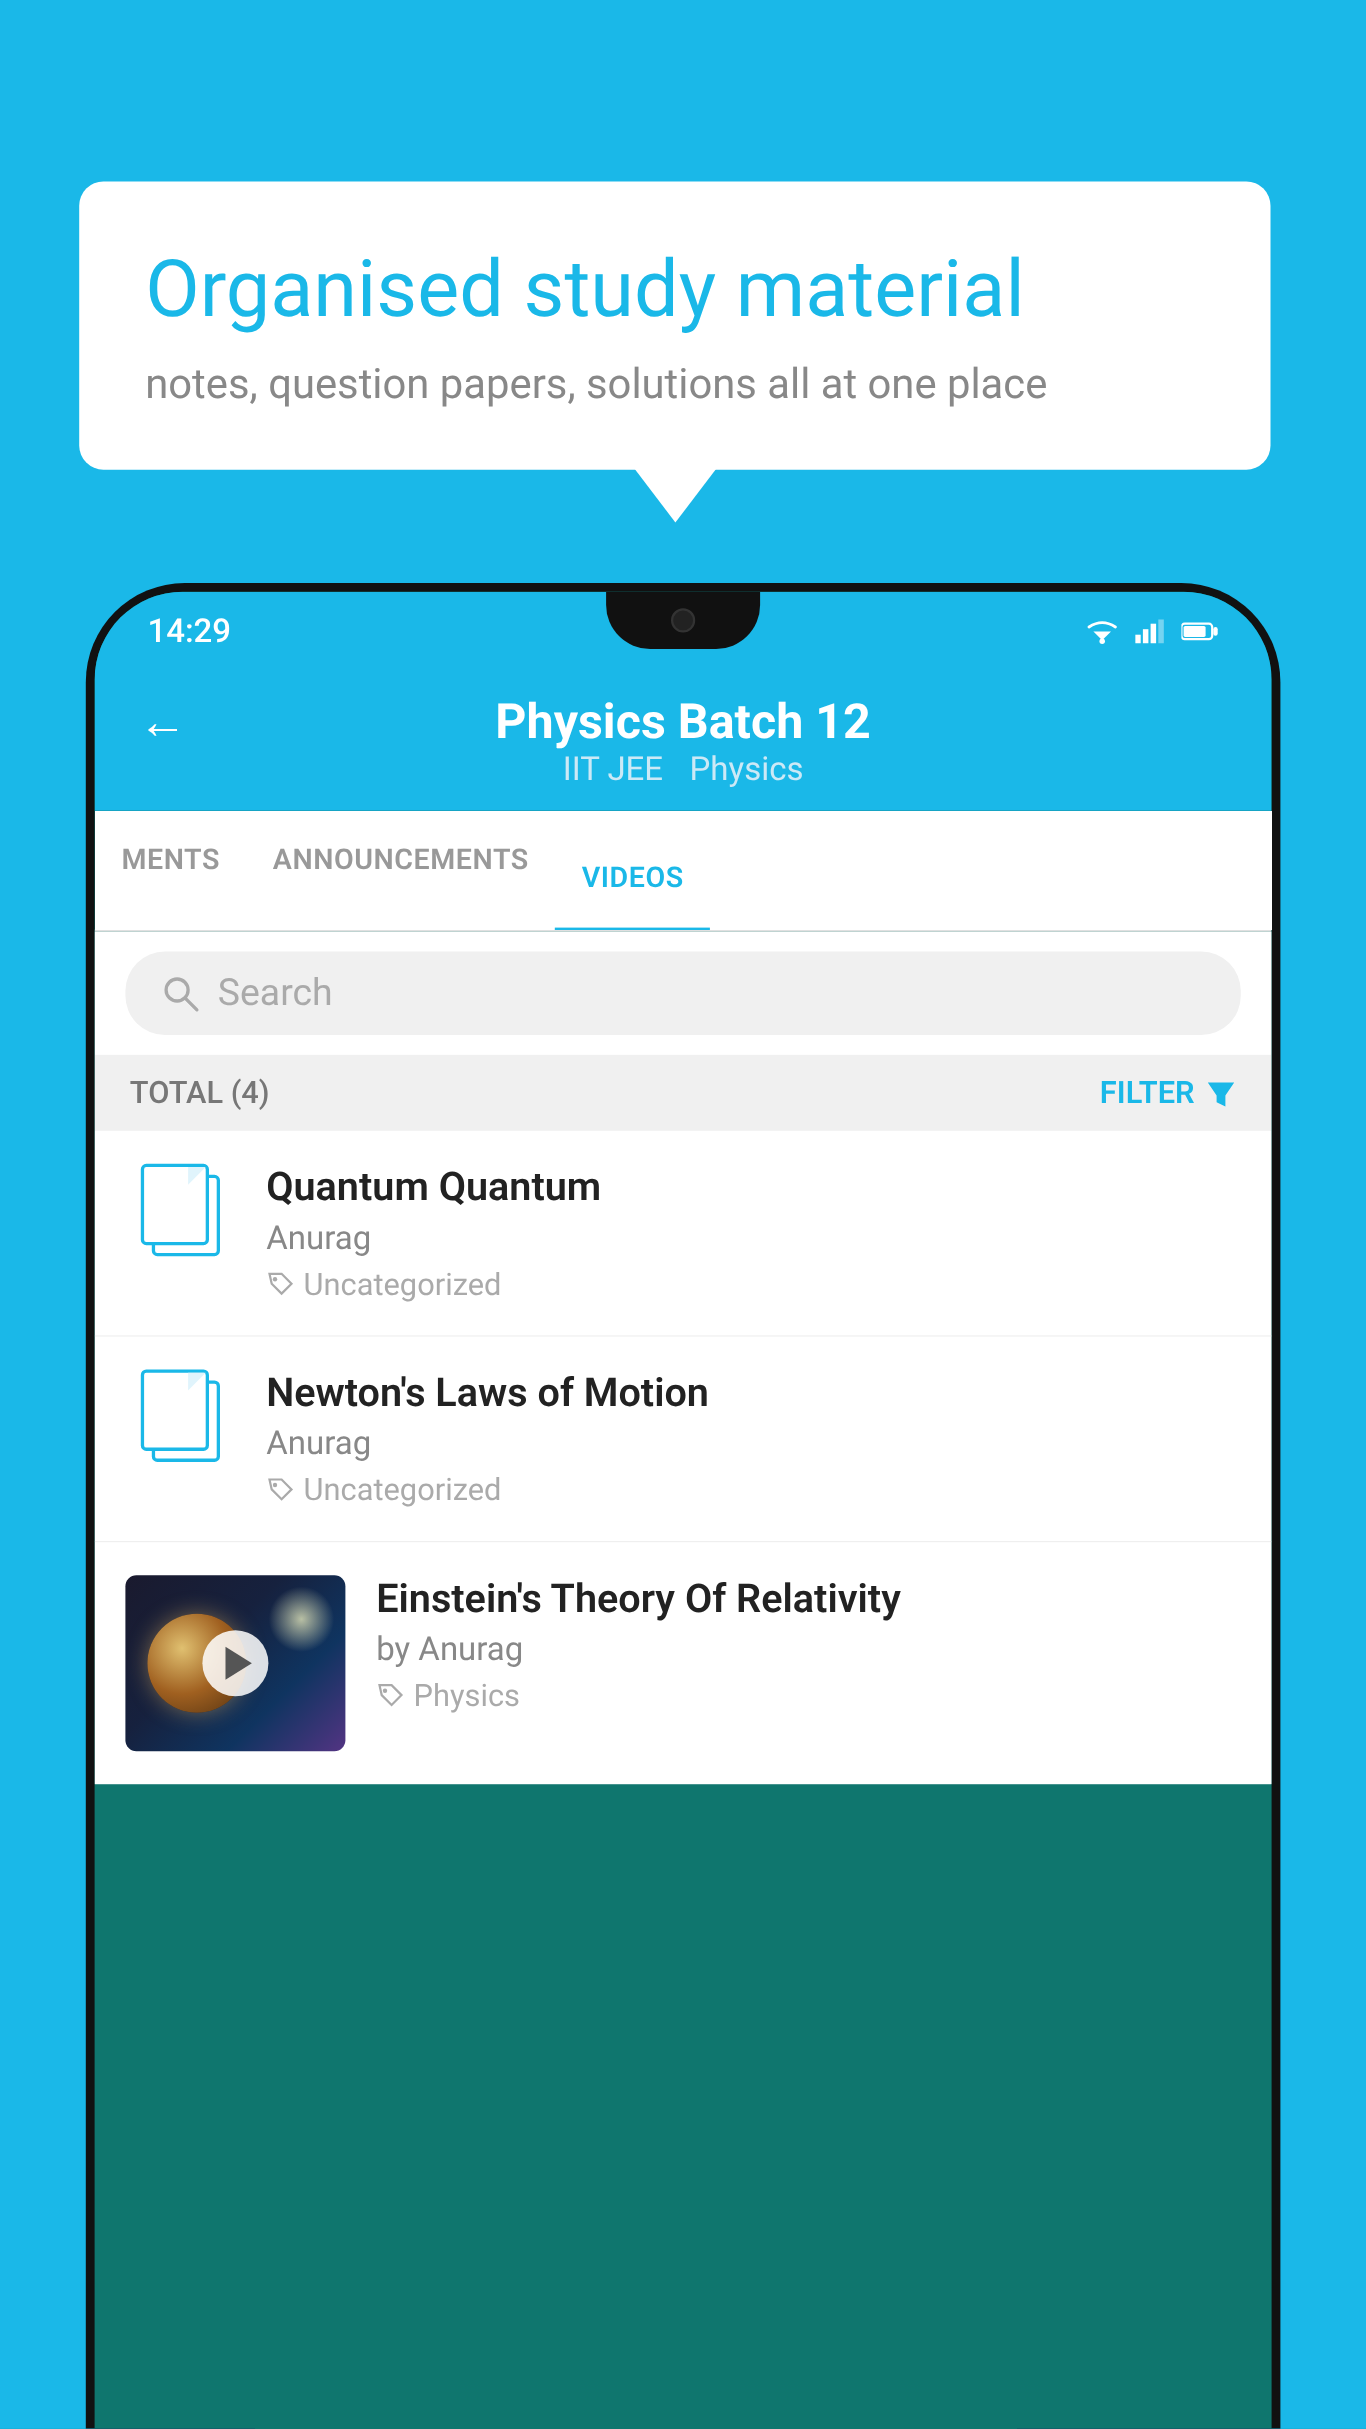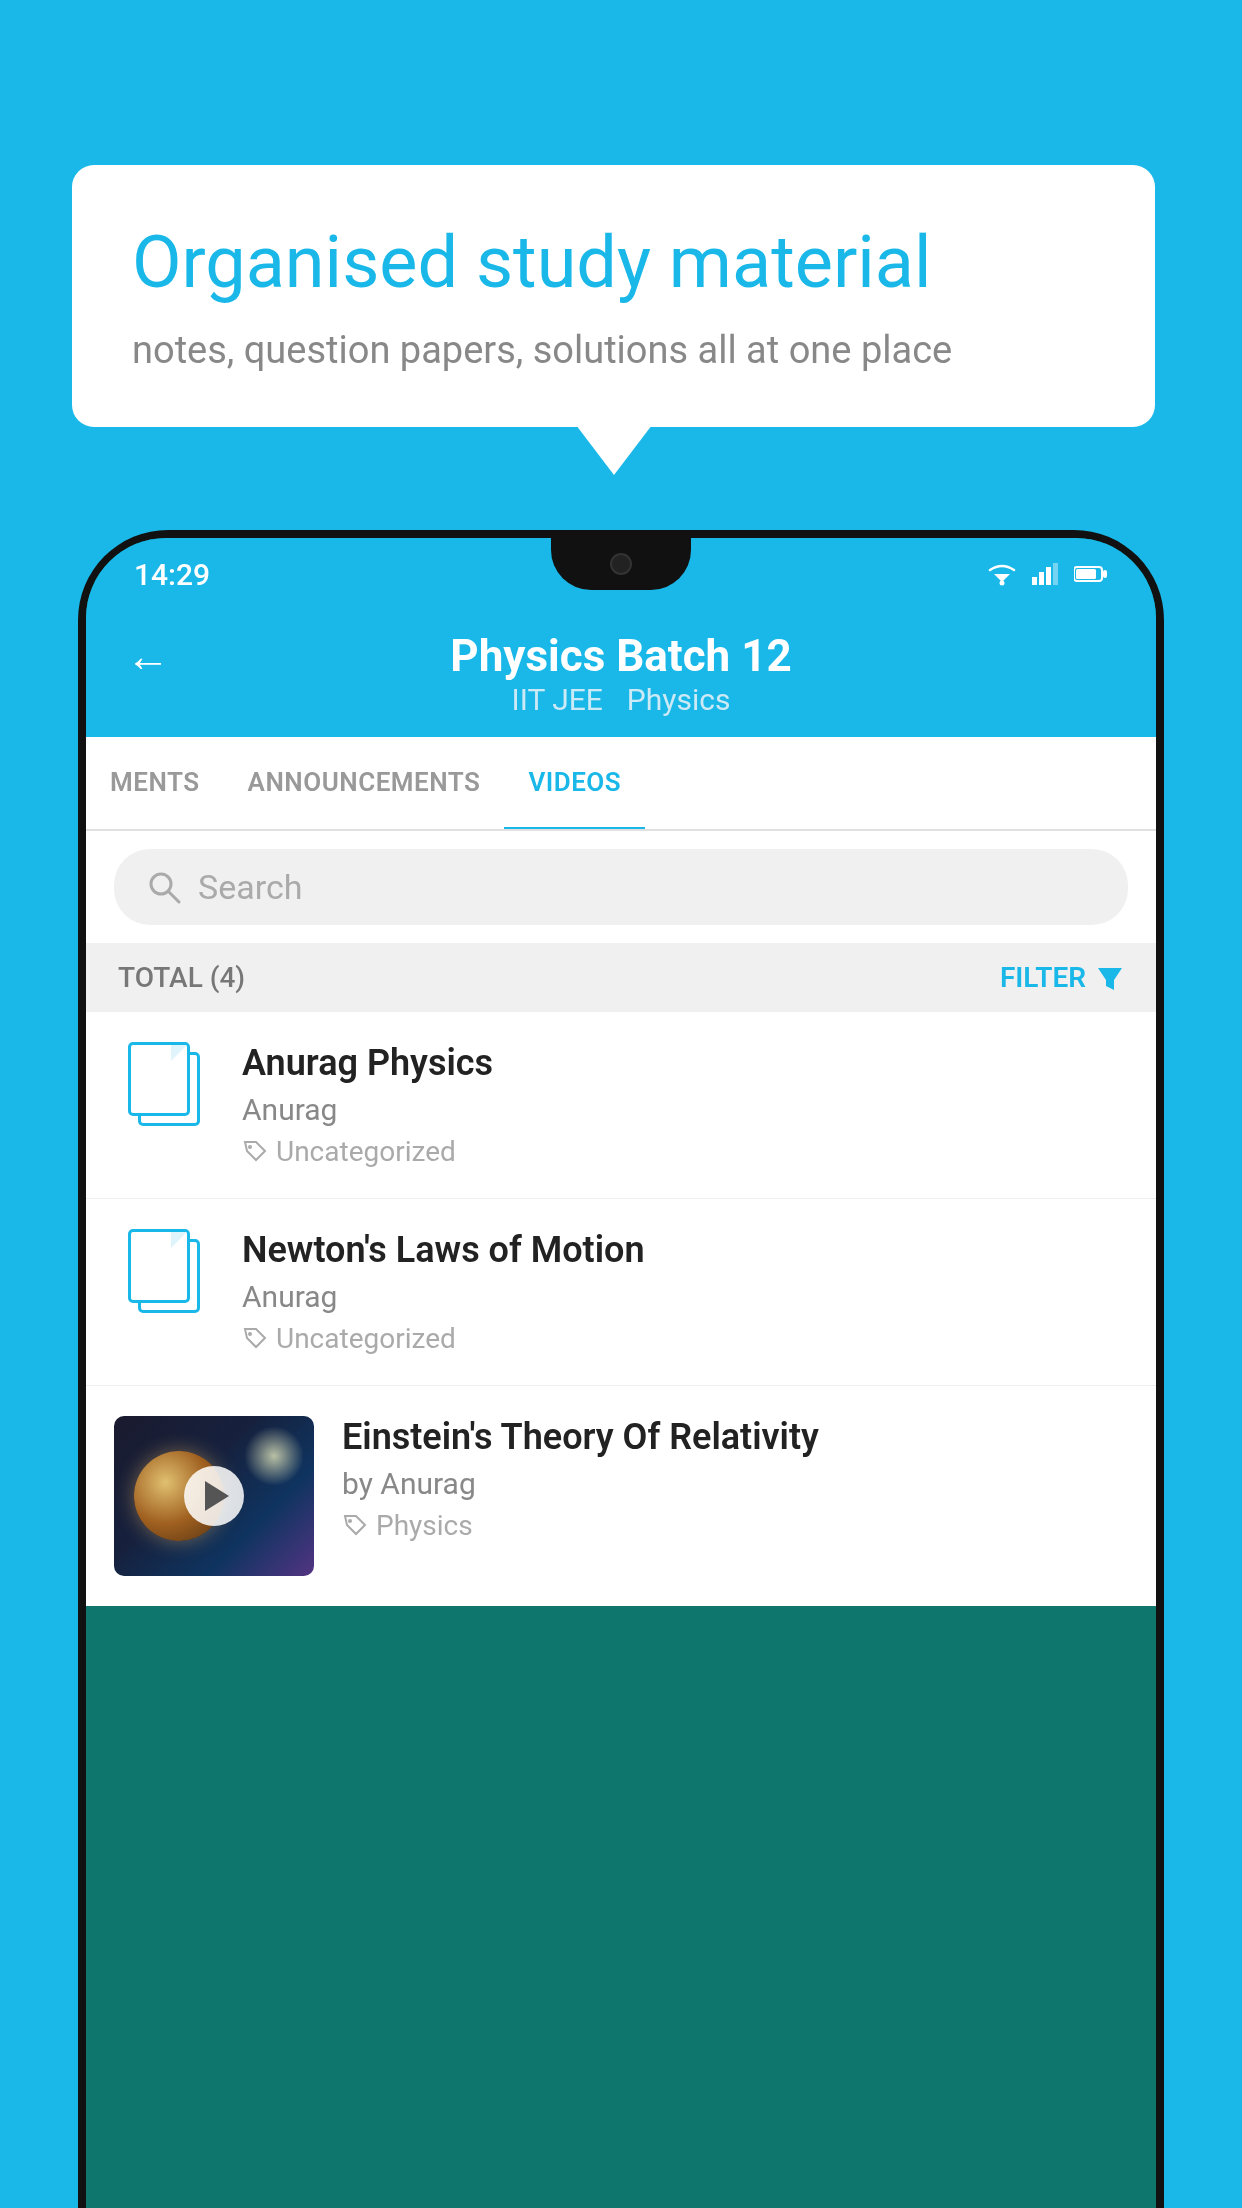--- a/index.html
+++ b/index.html
@@ -167,20 +167,21 @@
       white-space: nowrap;
       text-transform: uppercase;
       cursor: pointer;
       border-bottom: 4px solid transparent;
       margin-bottom: -2px;
     }
 
     .tab-item.active {
       color: #1ab8e8;
       border-bottom: 4px solid #1ab8e8;
+      margin-top: 16px;
     }
 
     
     .phone-screen {
       background: #f5f5f5;
       flex: 1;
       overflow: hidden;
     }
 
     
@@ -479,21 +480,21 @@
         <div class="video-item">
           <div class="video-thumb">
             <div class="doc-icon">
               <div class="doc-back"></div>
               <div class="doc-front">
                 <div class="doc-fold"></div>
               </div>
             </div>
           </div>
           <div class="video-info">
-            <div class="video-title">Anurag Physics</div>
+            <div class="video-title">Quantum Quantum</div>
             <div class="video-author">Anurag</div>
             <div class="video-tag">
               <svg width="26" height="26" viewBox="0 0 26 26" fill="none">
                 <path d="M3 3 L14 3 L23 12 L14 21 L5 12 Z" stroke="#aaaaaa" stroke-width="2" fill="none"></path>
                 <circle cx="8" cy="8" r="2" fill="#aaaaaa"></circle>
               </svg>
               <span>Uncategorized</span>
             </div>
           </div>
         </div>

